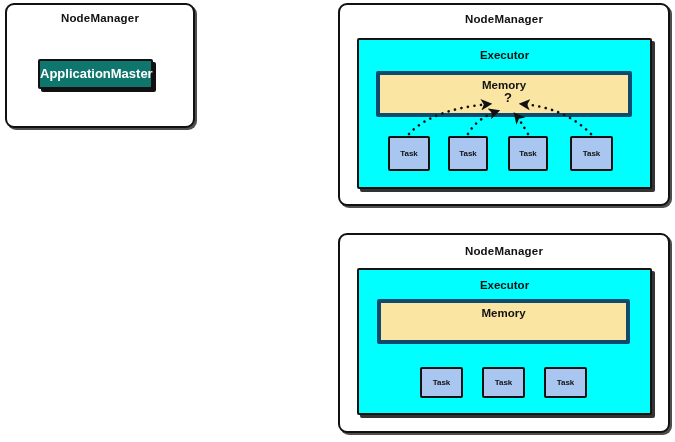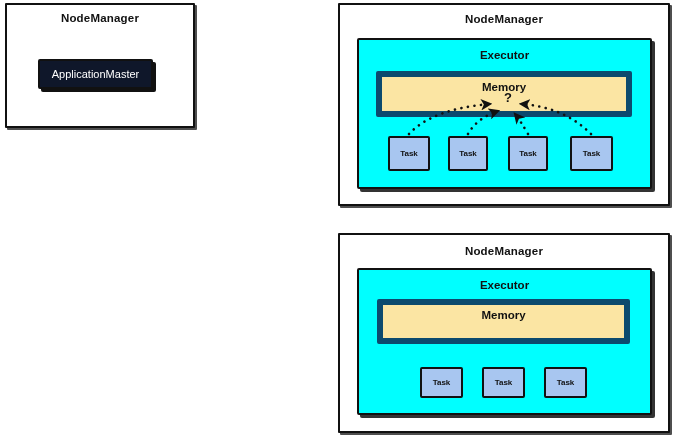--- a/index.html
+++ b/index.html
@@ -3,46 +3,46 @@
 <meta charset="utf-8">
 <style>
   * { margin: 0; padding: 0; box-sizing: border-box; }
   html, body { width: 675px; height: 442px; background: #ffffff; overflow: hidden; }
   body { font-family: "Liberation Sans", "DejaVu Sans", sans-serif; position: relative; color: #111; }
 
   .outer-node {
     position: absolute;
     background: #ffffff;
     border: 2px solid #111;
-    border-radius: 1px;
+    border-radius: 9px;
     box-shadow: 2px 2px 0 rgba(20,20,20,0.75);
   }
   .node-title {
     position: absolute;
     left: 0; right: 0;
     text-align: center;
     font-size: 11.5px;
     font-weight: 700;
     letter-spacing: 0.2px;
   }
 
   
   #driver-node { left: 5px; top: 3px; width: 190px; height: 125px; }
   #driver-node .node-title { top: 7px; }
   .appmaster-btn {
     position: absolute;
     left: 31px; top: 54px;
     width: 115px; height: 30px;
-    background: #0f172a;
+    background: #0f766e;
     border: 2px solid #111;
     border-radius: 2px;
     box-shadow: 3px 3px 0 #111;
     color: #ffffff;
-    font-size: 11px;
-    font-weight: 400;
+    font-size: 13px;
+    font-weight: 700;
     text-align: center;
     display: flex;
     flex-direction: column;
     justify-content: center;
     line-height: 1.3;
   }
 
   
   #executor-node-top  { left: 338px; top: 3px;   width: 332px; height: 203px; }
   #executor-node-bottom { left: 338px; top: 233px; width: 332px; height: 200px; }
@@ -64,21 +64,21 @@
     left: 0; right: 0;
     top: 9px;
     text-align: center;
     font-size: 11.5px;
     font-weight: 700;
   }
 
   .memory-box {
     position: absolute;
     background: #fbe5a3;
-    border: 6px solid #0c4a6e;
+    border: 4px solid #0c4a6e;
     border-radius: 2px;
     z-index: 1;
   }
   #executor-node-top .memory-box { left: 17px; top: 31px; width: 256px; height: 46px; }
   #executor-node-bottom .memory-box { left: 18px; top: 29px; width: 253px; height: 45px; }
   .memory-label {
     position: absolute;
     left: 0; right: 0;
     top: 4px;
     text-align: center;

